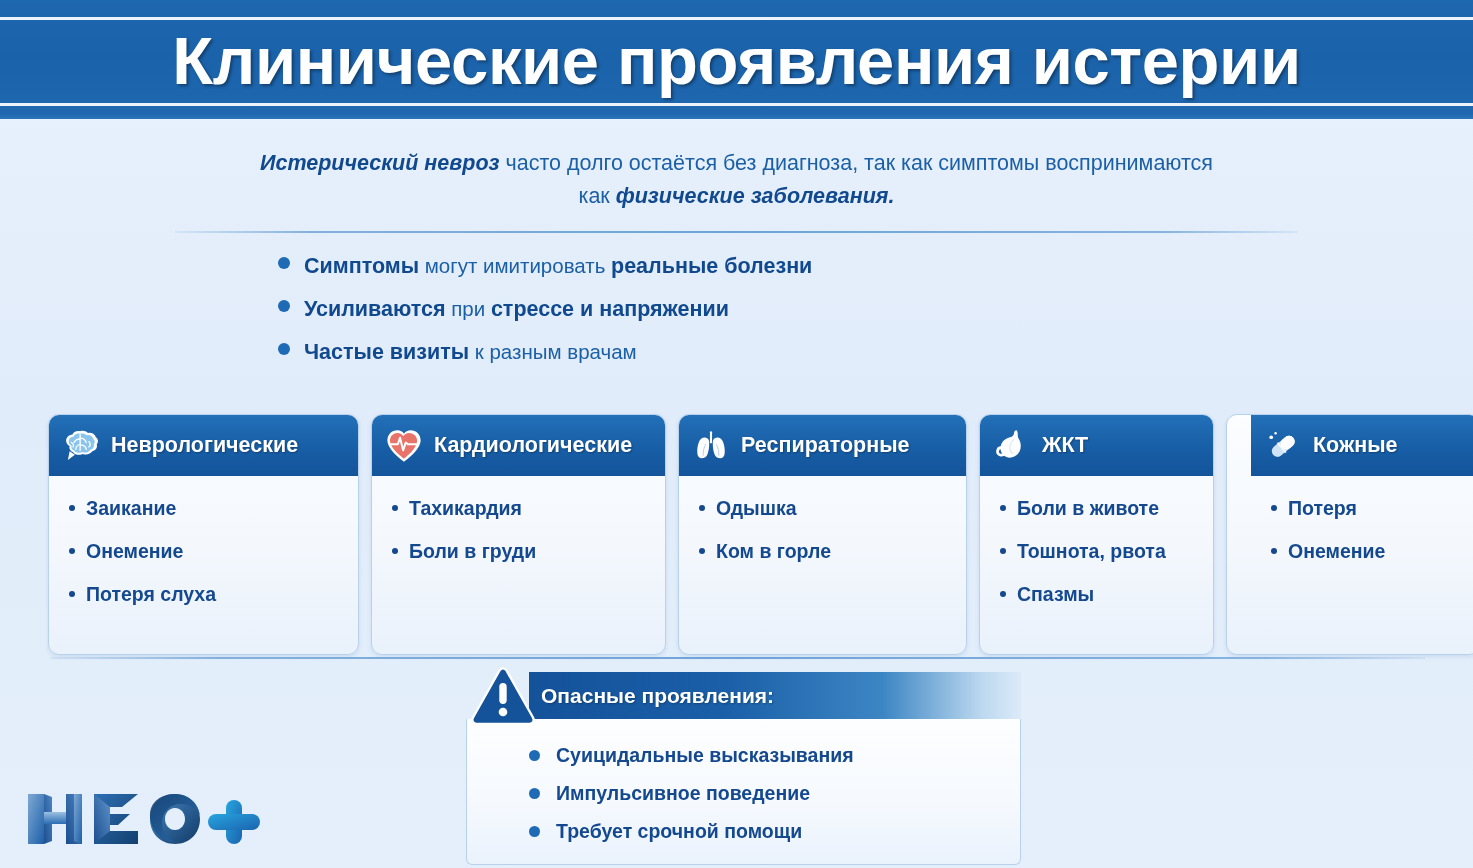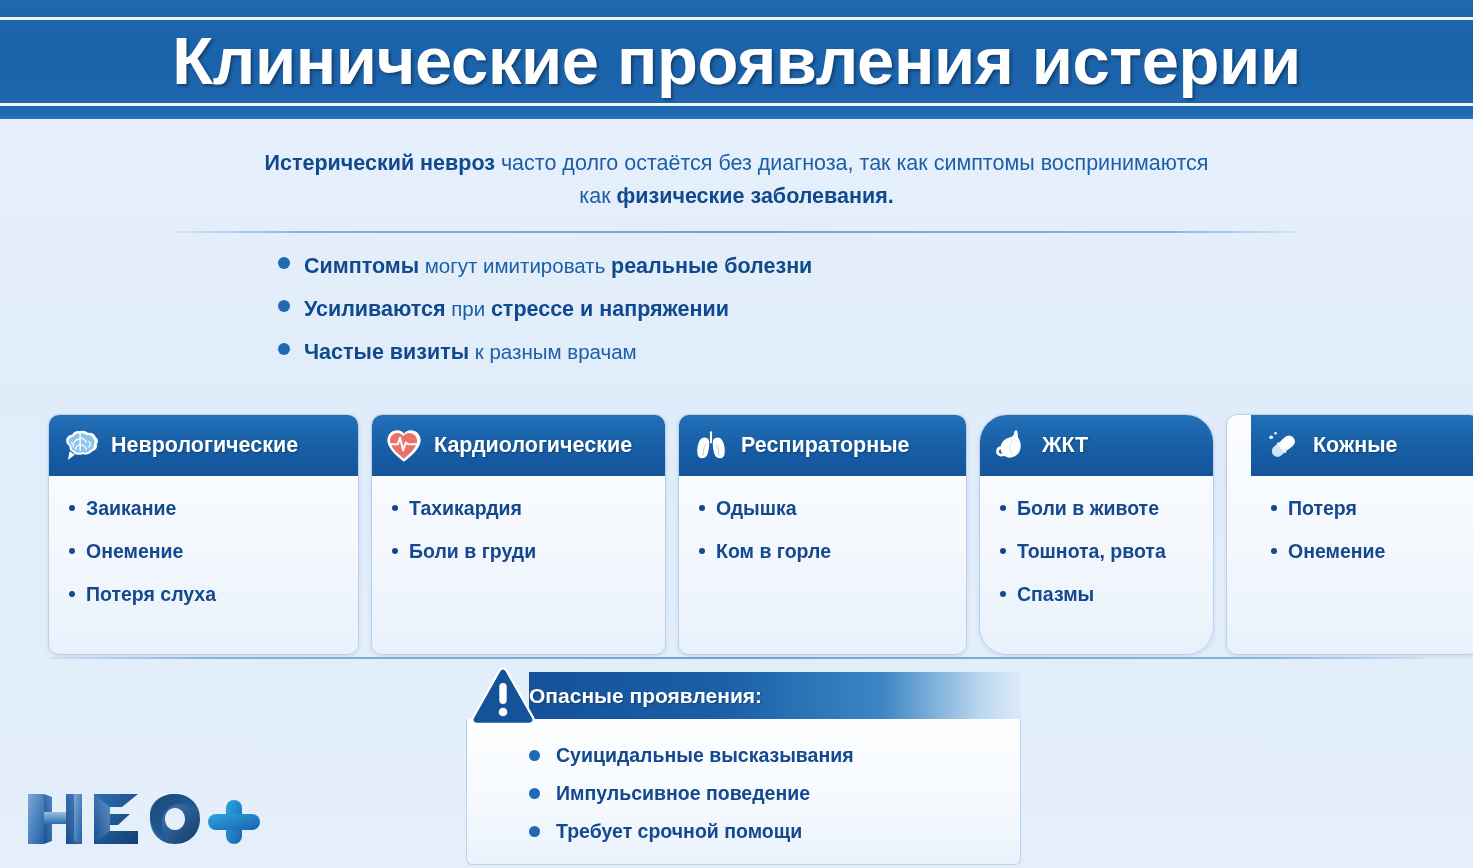--- a/index.html
+++ b/index.html
@@ -61,21 +61,21 @@
   
   .intro {
     position: absolute;
     left: 180px; top: 147px;
     width: 1113px;
     text-align: center;
     font-size: 21.5px;
     line-height: 33px;
     color: #1b5fa6;
   }
-  .intro b { color: #11498f; font-weight: bold; }
+  .intro b { color: #11498f; font-weight: bold; font-style: italic; }
   .rule-soft {
     position: absolute;
     height: 2px;
     background: linear-gradient(90deg, rgba(130,175,225,.15) 0%, #83b0de 12%, #6fa3d8 50%, #86b3e0 88%, rgba(130,175,225,.15) 100%);
   }
   .rule-intro { left: 175px; top: 231px; width: 1123px; }
   .rule-cards { left: 50px; top: 657px; width: 1375px; }
 
   
   .bullets {
@@ -157,36 +157,37 @@
   .card-item .cdot {
     width: 6px; height: 6px;
     border-radius: 50%;
     background: #14488f;
     flex: 0 0 auto;
     margin: 9px 11px 0 0;
   }
   .w1 { width: 309px; }
   .w2 { width: 293px; }
   .w3 { width: 287px; }
-  .w4 { width: 233px; border-radius: 28px; }
+  .w4 { width: 233px; }
   .w5 { width: 228px; padding-left: 24px; }
 
   
   .warn {
     position: absolute;
     left: 466px; top: 672px;
     width: 555px;
   }
   .warn-head {
     position: relative;
     height: 47px;
     margin-left: 63px;
     background: linear-gradient(90deg, #14529a 0%, #1a5fa8 40%, #3d86c4 72%, #bcd8ef 92%, #dceaf8 100%);
     display: flex;
     align-items: center;
+    padding-left: 12px;
   }
   .warn-title {
     color: #ffffff;
     font-size: 21px;
     font-weight: bold;
     white-space: nowrap;
     text-shadow: 1px 1px 2px rgba(0,0,0,.28);
   }
   .warn-tri {
     position: absolute;

